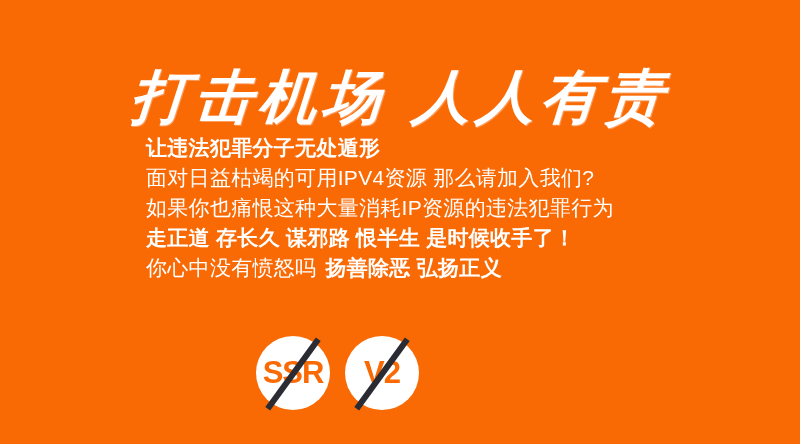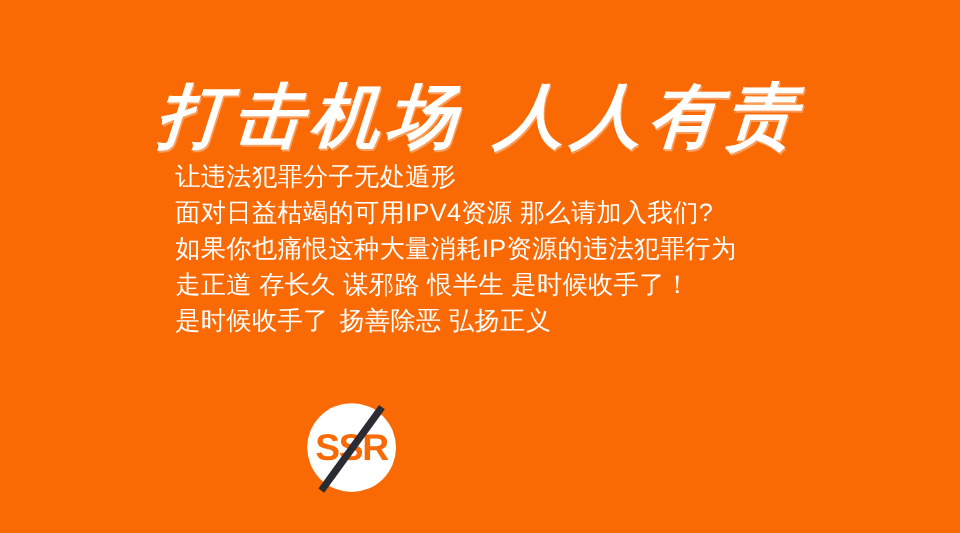--- a/index.html
+++ b/index.html
@@ -51,24 +51,24 @@
     width: 560px;
     color: #ffffff;
   }
   .copy-line {
     font-size: 21px;
     line-height: 30px;
     white-space: nowrap;
     letter-spacing: 0.3px;
   }
   .copy-line.bold {
-    font-weight: normal;
+    font-weight: bold;
   }
   .copy-line .b {
-    font-weight: normal;
+    font-weight: bold;
   }
   .copy-line .sp {
     display: inline-block;
     width: 9px;
   }
 
   
   #icon-row {
     position: absolute;
     left: 0;
@@ -124,26 +124,31 @@
 
   <div id="headline">
     <span>打击机场</span><span class="gap"></span><span>人人有责</span>
   </div>
 
   <div id="body-copy">
     <div class="copy-line bold">让违法犯罪分子无处遁形</div>
     <div class="copy-line">面对日益枯竭的可用IPV4资源 那么请加入我们?</div>
     <div class="copy-line">如果你也痛恨这种大量消耗IP资源的违法犯罪行为</div>
     <div class="copy-line bold">走正道 存长久 谋邪路 恨半生 是时候收手了！</div>
-    <div class="copy-line"><span>是时候收手了</span><span class="sp"></span><span class="b">扬善除恶 弘扬正义</span></div>
+    <div class="copy-line"><span>你心中没有愤怒吗</span><span class="sp"></span><span class="b">扬善除恶 弘扬正义</span></div>
   </div>
 
   <div id="icon-row">
 
     <div class="ban-badge" id="badge-ssr">
       <div class="ban-circle"></div>
       <div class="ban-label">SSR</div>
       <div class="ban-slash"></div>
     </div>
 
+    <div class="ban-badge" id="badge-v2">
+      <div class="ban-circle"></div>
+      <div class="ban-label">V2</div>
+      <div class="ban-slash"></div>
+    </div>
 
   </div>
 </div>
 
 </body></html>

